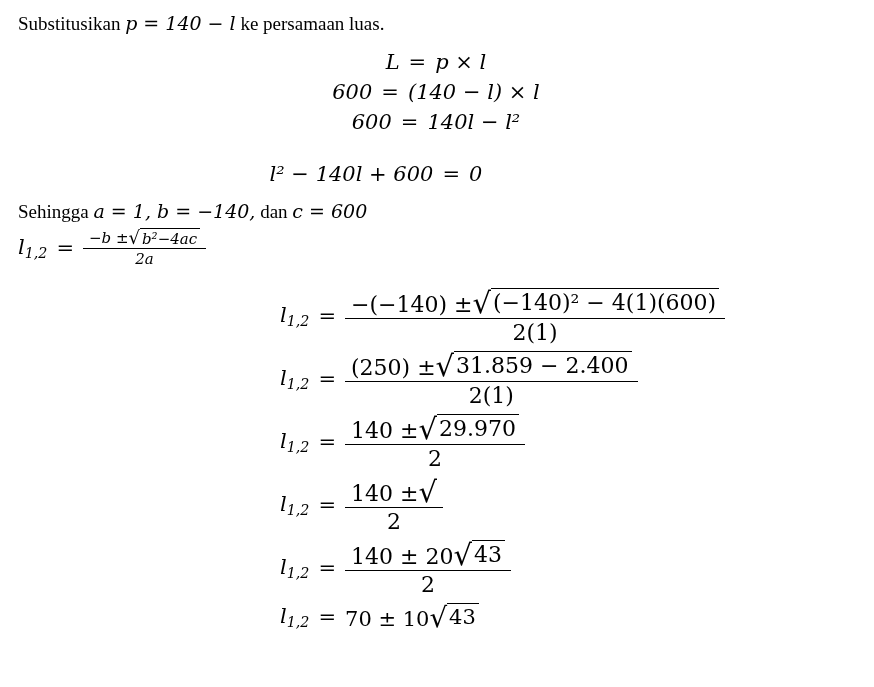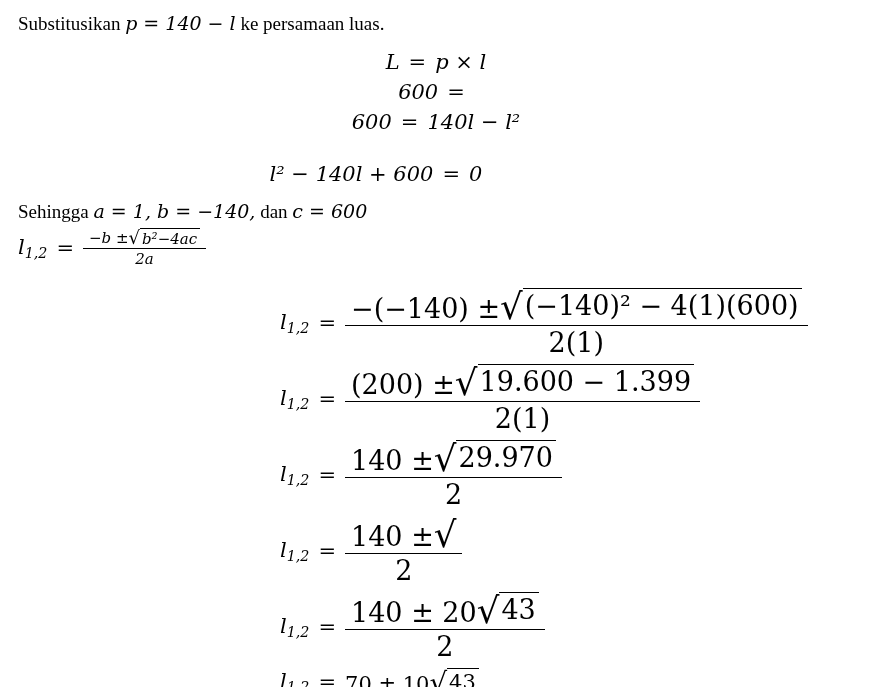--- a/index.html
+++ b/index.html
@@ -55,21 +55,21 @@
     margin: 0 9px;
     font-family: "DejaVu Serif", serif;
     font-style: normal;
     font-size: 21px;
   }
   .frac {
     display: inline-flex;
     flex-direction: column;
     align-items: center;
     vertical-align: middle;
-    font-size: 27px;
+    font-size: 22px;
   }
   .frac .num {
     padding: 0 6px 1px 6px;
     border-bottom: 1.4px solid #000;
     white-space: nowrap;
   }
   .frac .den {
     padding: 1px 6px 0 6px;
     white-space: nowrap;
     text-align: right;
@@ -121,20 +121,21 @@
 
   <div class="eqrow">
     <span class="lhs">L</span>
     <span class="eq-sign">=</span>
     <span class="lhs">p × l</span>
   </div>
 
   <div class="eqrow">
     <span class="lhs">600</span>
     <span class="eq-sign">=</span>
+    <span class="lhs">(140 − l) × l</span>
   </div>
 
   <div class="eqrow">
     <span class="lhs">600</span>
     <span class="eq-sign">=</span>
     <span class="lhs">140l − l²</span>
   </div>
 
   <div class="eqrow" style="padding-right:120px;margin-top:28px;">
     <span class="lhs">l² − 140l + 600</span>
@@ -171,23 +172,23 @@
             <span class="rad-body plain">(−140)² − 4(1)(600)</span>
           </span></span>
       <span class="den plain">2(1)</span>
     </span>
   </div>
 
   <div class="eqrow left-ind">
     <span class="lhs"><span>l</span><span class="sub">1,2</span></span>
     <span class="eq-sign">=</span>
     <span class="frac">
-      <span class="num plain"><span>(200) ±</span><span class="sqrt">
-            <span class="radical">√</span>
-            <span class="rad-body plain">19.600 − 1.399</span>
+      <span class="num plain"><span>(250) ±</span><span class="sqrt">
+            <span class="radical">√</span>
+            <span class="rad-body plain">31.859 − 2.400</span>
           </span></span>
       <span class="den plain">2(1)</span>
     </span>
   </div>
 
   <div class="eqrow left-ind">
     <span class="lhs"><span>l</span><span class="sub">1,2</span></span>
     <span class="eq-sign">=</span>
     <span class="frac">
       <span class="num plain"><span>140 ±</span><span class="sqrt">

